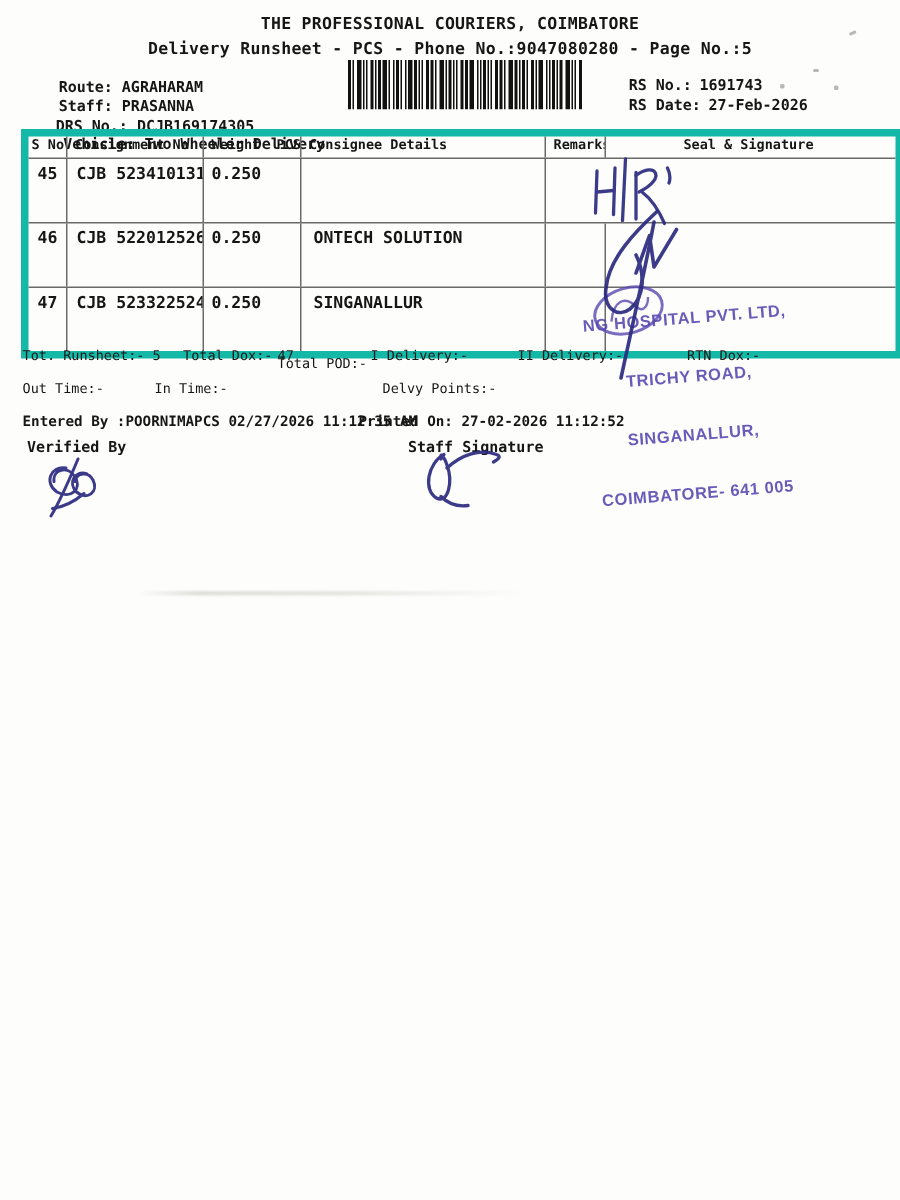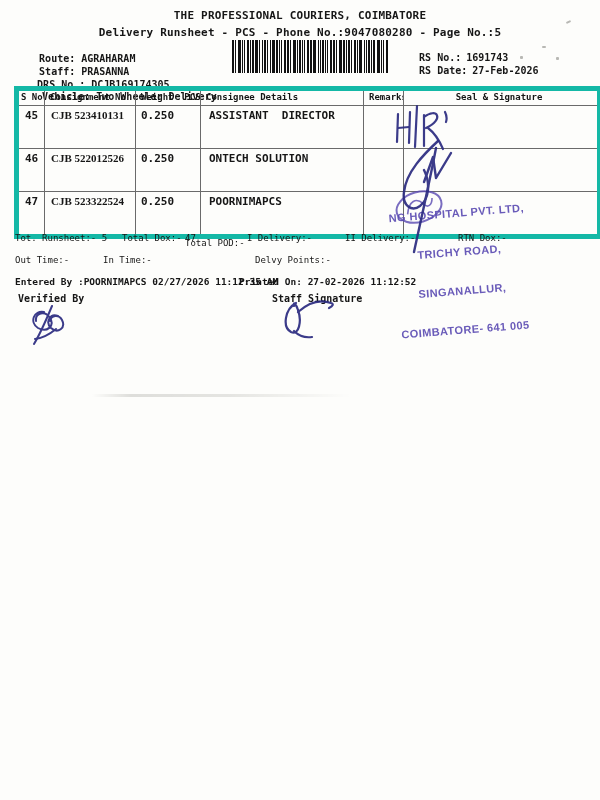--- a/index.html
+++ b/index.html
@@ -22,21 +22,21 @@
   .trow{display:grid;grid-template-columns:26px 91px 65px 163px 40px 1fr;}
   .trow.head{height:14px;}
   .trow.data{height:42px;border-top:1px solid #6a6a6a;}
   .cell{border-right:1px solid #6a6a6a;overflow:hidden;white-space:pre;}
   .cell:last-child{border-right:none;}
   .head .cell{font-size:9px;font-weight:bold;padding:1px 3px 0 5px;}
   .head .cell.sno{padding-left:2px;}
   .head .cell.seal{text-align:center;padding-left:0;}
   .data .cell{font-size:11px;font-weight:bold;padding-top:3px;}
   .data .cell.sno{padding-left:6px;}
-  .data .cell.consign{padding-left:6px;font-family:Liberation Serif, serif;}
+  .data .cell.consign{padding-left:6px;}
   .data .cell.wpcs{display:flex;justify-content:space-between;padding:3px 14px 0 5px;gap:39px;}
   .data .cell.consignee{padding-left:8px;}
   
   .seg{position:absolute;font-size:9px;font-weight:normal;white-space:pre;}
   .seg3{position:absolute;font-size:9.5px;font-weight:bold;white-space:pre;}
   .siglab{position:absolute;font-size:10px;font-weight:bold;white-space:pre;}
   
   .stamp{
     left:364px;top:188px;width:180px;
     transform:rotate(-4.5deg);transform-origin:left top;
@@ -146,21 +146,20 @@
       <div class="cell seal">Seal &amp; Signature</div>
     </div>
 
     <div class="trow data">
       <div class="cell sno">45</div>
       <div class="cell consign">CJB 523410131</div>
       <div class="cell wpcs">
         <span>0.250</span>
         <span>1</span>
       </div>
-      <div class="cell consignee">ASSISTANT  DIRECTOR</div>
       <div class="cell"></div>
       <div class="cell"></div>
     </div>
 
     <div class="trow data">
       <div class="cell sno">46</div>
       <div class="cell consign">CJB 522012526</div>
       <div class="cell wpcs">
         <span>0.250</span>
         <span>1</span>
@@ -170,21 +169,21 @@
       <div class="cell"></div>
     </div>
 
     <div class="trow data">
       <div class="cell sno">47</div>
       <div class="cell consign">CJB 523322524</div>
       <div class="cell wpcs">
         <span>0.250</span>
         <span>1</span>
       </div>
-      <div class="cell consignee">POORNIMAPCS</div>
+      <div class="cell consignee">SINGANALLUR</div>
       <div class="cell"></div>
       <div class="cell"></div>
     </div>
   </div>
 
   <span class="seg" style="left:15px;top:233px">Tot. Runsheet:- 5</span>
   <span class="seg" style="left:122px;top:233px">Total Dox:-</span>
   <span class="seg" style="left:185px;top:233px">47</span>
   <span class="seg" style="left:247px;top:233px">I Delivery:-</span>
   <span class="seg" style="left:345px;top:233px">II Delivery:-</span>

